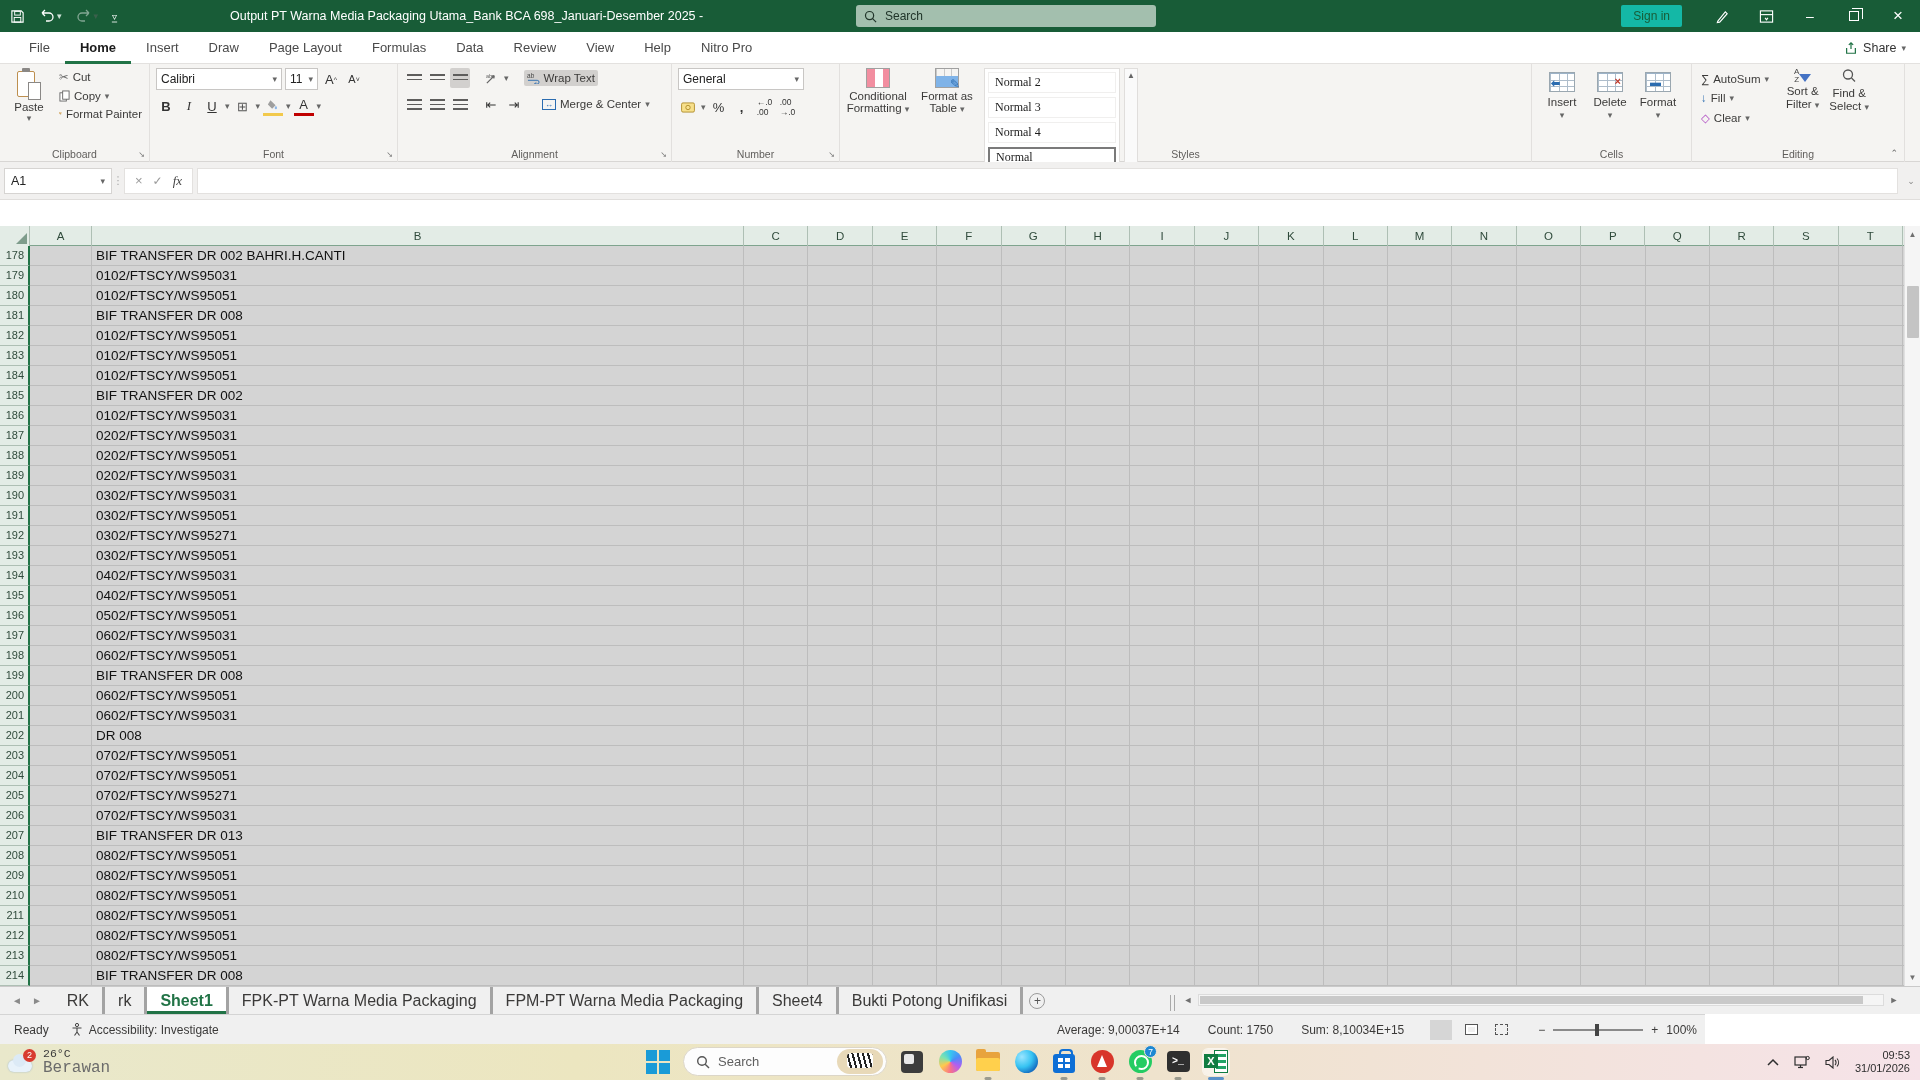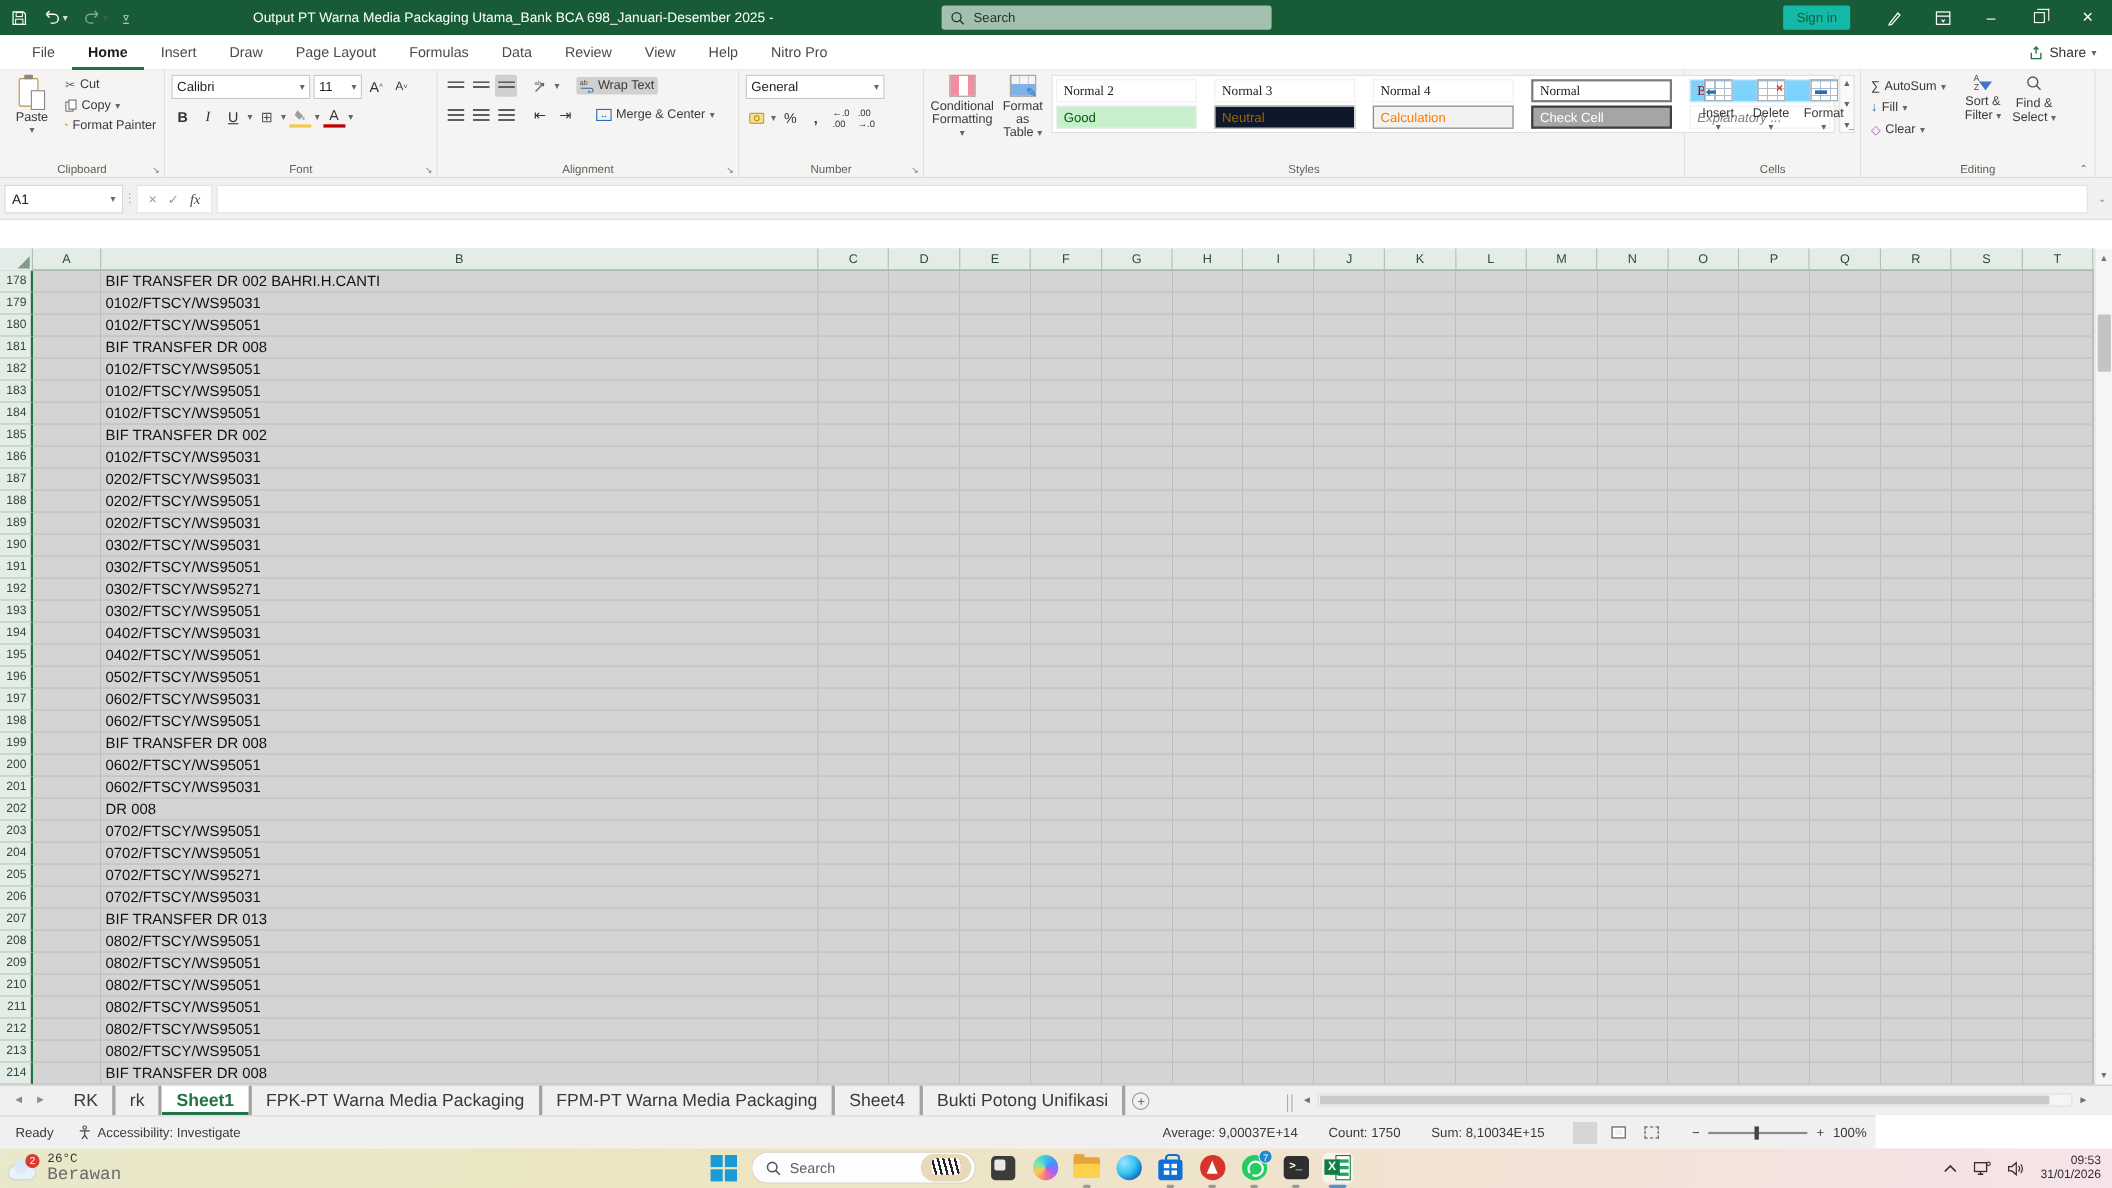--- a/index.html
+++ b/index.html
@@ -58,21 +58,21 @@
   .styletile { width:128px; height:21px; font-size:12px; display:flex; align-items:center; padding:0 6px; background:#fff; color:#1b1b1b; border:1px solid #f0efee; font-family:"Liberation Serif", serif; }
   .styletile.sel { border:2px solid #7a7a7a; }
   .styletile.bad { background:#7dd3fc; color:#9c0006; font-family:Liberation Serif, serif;}
   .styletile.good { background:#c6efce; color:#006100; font-family:"Liberation Sans",sans-serif;}
   .styletile.neutral { background:#0f172a; color:#9c6500; font-family:Liberation Sans, sans-serif;}
   .styletile.calc { background:#f2f2f2; color:#fa7d00; border:1px solid #7f7f7f; font-family:"Liberation Sans",sans-serif;}
   .styletile.check { background:#a5a5a5; color:#fff; border:2px solid #3f3f3f; font-family:"Liberation Sans",sans-serif;}
   .styletile.expl { color:#7f7f7f; font-style:italic; font-family:"Liberation Sans",sans-serif;}
   .gallerywrap { display:flex; gap:4px; }
   .gallery { display:flex; flex-direction:column; gap:3px; background:#fff; border:1px solid #e0dedc; padding:3px; }
-  .galrow { display:flex; gap:16px; }
+  .galrow { display:flex; gap:4px;flex-direction:column; }
   .galscroll { width:14px; display:flex; flex-direction:column; justify-content:space-between; align-items:center; border:1px solid #e0dedc; background:#fafafa; font-size:8px; color:#666; padding:2px 0; }
   .bigbtn { width:48px; text-align:center; font-size:11.5px; color:#3b3a39; }
   .ci { position:relative; display:inline-block; width:26px; height:20px; margin-bottom:2px;
     background:linear-gradient(#9db3c8 0 0) 0 0/100% 1px no-repeat,
        repeating-linear-gradient(to right, #aebdcb 0 1px, transparent 1px 8.6px),
        repeating-linear-gradient(#aebdcb 0 1px, transparent 1px 6.6px), #fff;
     border:1px solid #9aa7b0; }
   .ci .acc { position:absolute; font-size:11px; font-weight:bold; }
   .cf-ic { display:inline-block; width:24px; height:20px; border:1px solid #a0a0a0;
     background: linear-gradient(90deg,#f28ea0 0 8px, #fff 8px 16px, #f28ea0 16px), 
@@ -310,21 +310,21 @@
       <div class="glabel">Clipboard</div>
       <div class="launcher">↘</div>
     </div>
 
     <div class="rgroup g-font">
       <div class="rowline">
         <div class="combo" style="width:126px;">
             <span>Calibri</span>
             <span class="chev">▾</span>
           </div>
-        <div class="combo" style="width:44px;text-align:center;">
+        <div class="combo" style="width:33px;text-align:center;">
             <span>11</span>
             <span class="chev">▾</span>
           </div>
         <span class="fbtn">A<sup style="font-size:7px;">^</sup></span>
         <span class="fbtn" style="font-size:11px;">A<sub style="font-size:7px;">˅</sub></span>
       </div>
       <div class="rowline" style="margin-top:6px;">
         <span class="fbtn" style="font-weight:bold;">B</span>
         <span class="fbtn" style="font-style:italic; font-family:'Liberation Serif',serif;">I</span>
         <span class="fbtn" style="text-decoration:underline;">U</span>

